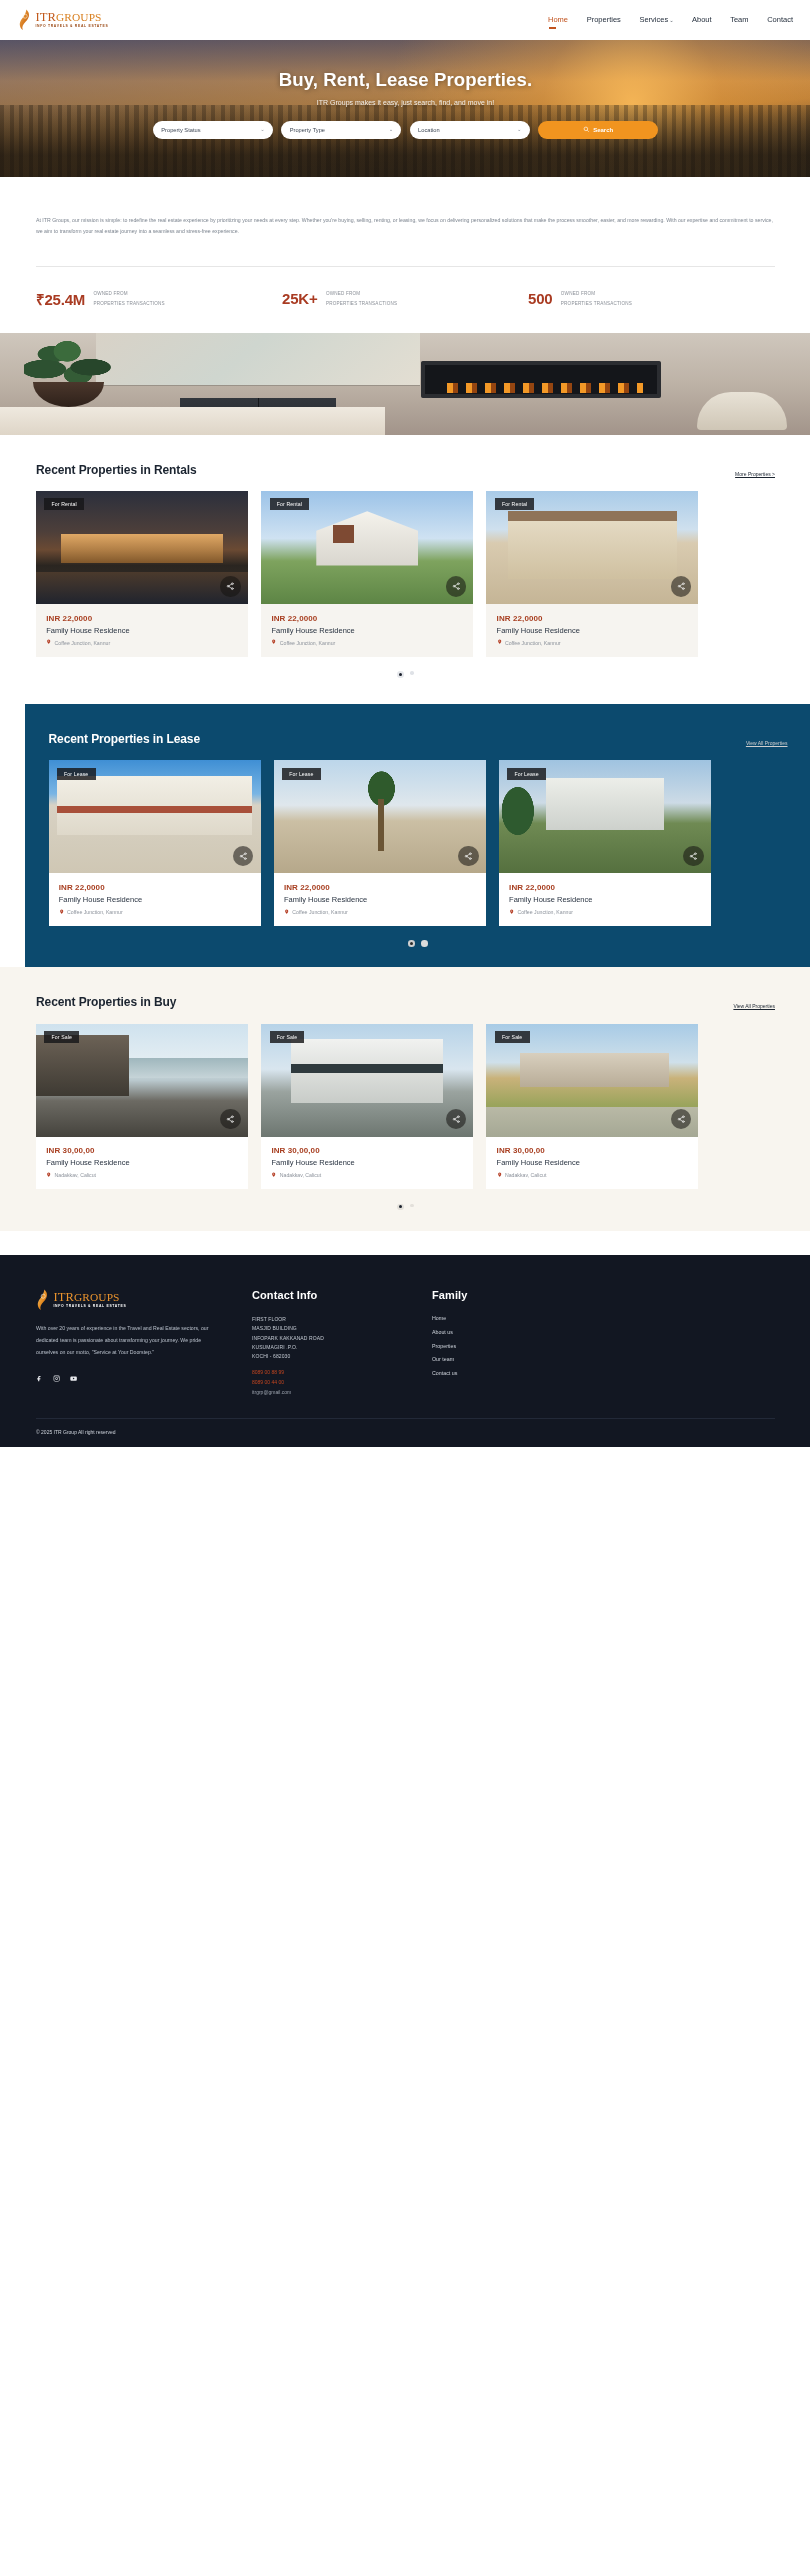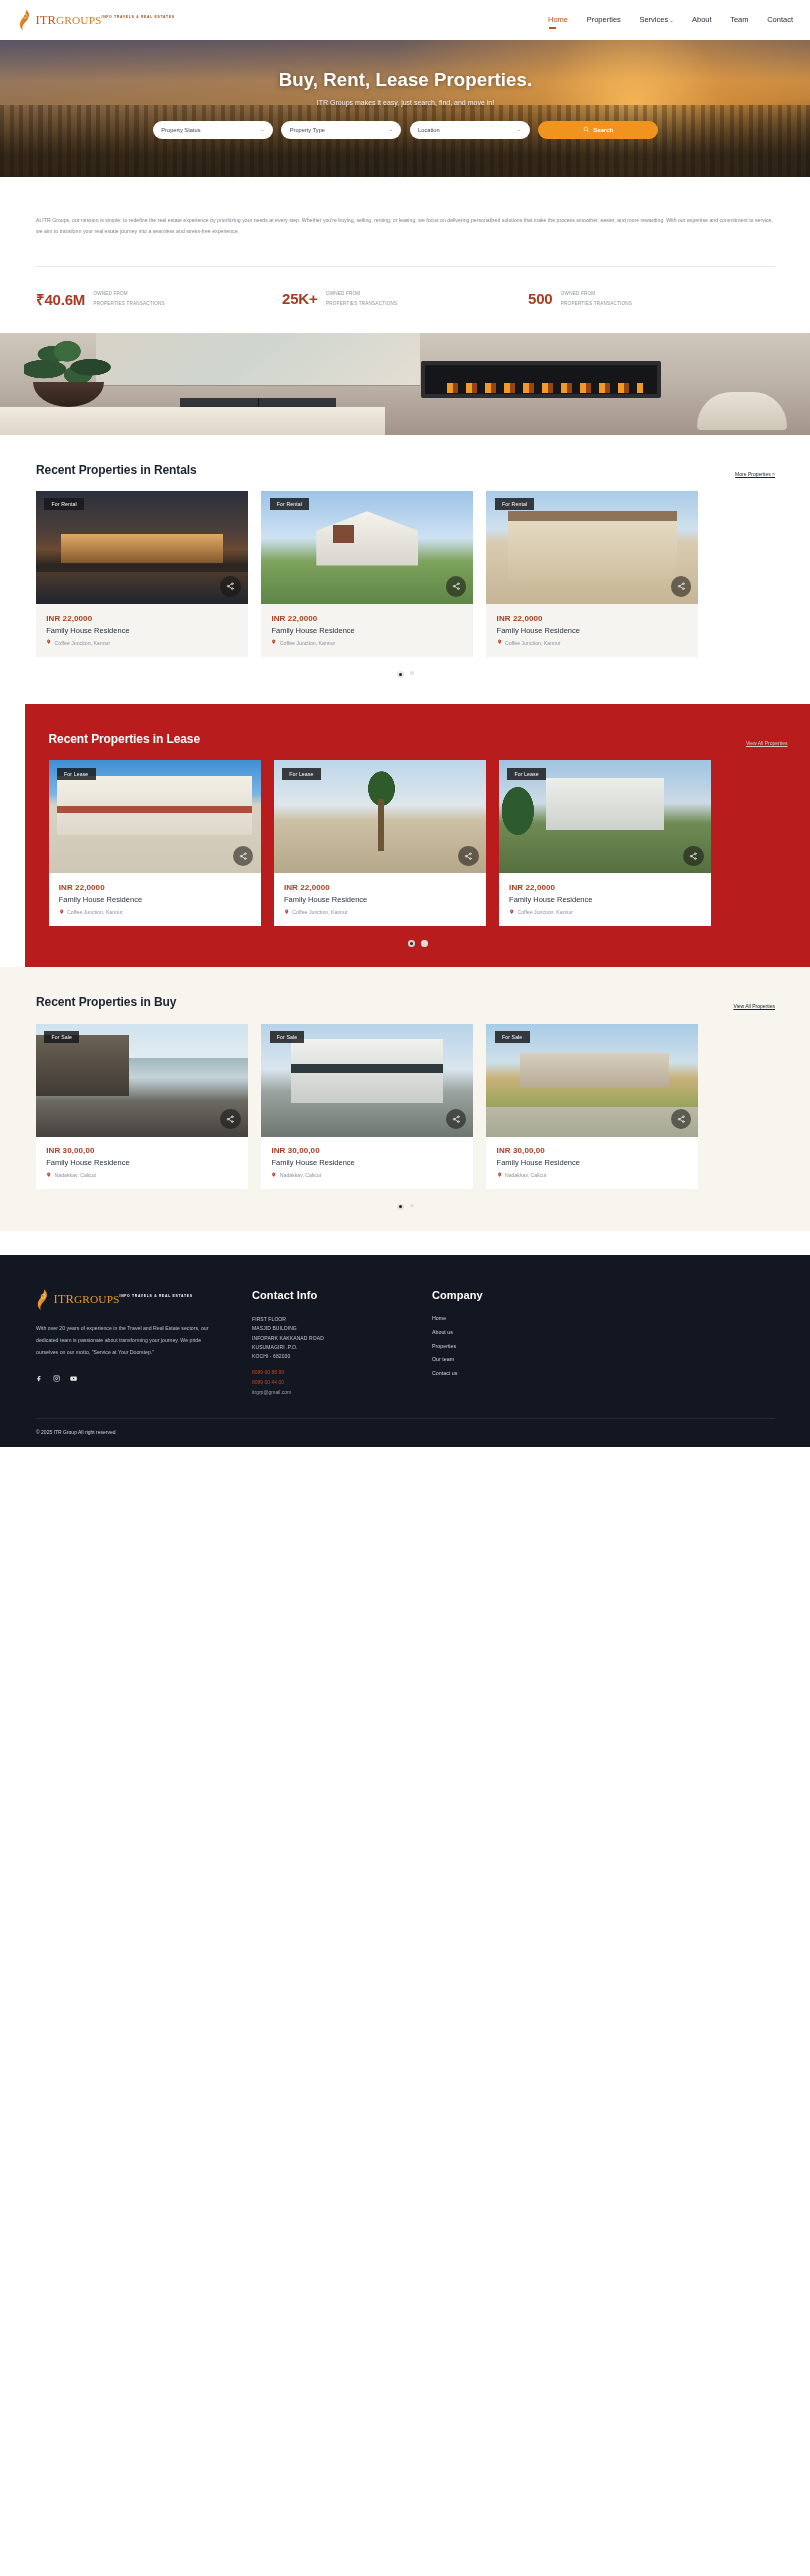--- a/index.html
+++ b/index.html
@@ -21,21 +21,21 @@
     padding: 0 0 0 0;
     position: relative;
     z-index: 50;
   }
   .header-inner {
     width: 775px; margin: 0 auto;
     display: flex; align-items: center; justify-content: space-between;
   }
   .logo { display: flex; align-items: center; gap: 4.2px; }
   .logo-mark { width: 13.2px; height: 21.6px; position: relative; flex: none; }
-  .logo-text { display: flex; line-height: 1; }
+  .logo-text { display: flex; flex-direction: column; line-height: 1; }
   .logo-title {
     font-family: "Liberation Serif", serif;
     font-size: 11.4px; letter-spacing: 0.1px; color: #d98021; font-weight: 400;
   }
   .logo-title .big { font-size: 12.6px; color: #c25a1c; }
   .logo-sub {
     font-size: 3.4px; letter-spacing: 0.7px; color: #9a4a16;
     margin-top: 1.8px; font-weight: 700;
   }
   .nav { display: flex; align-items: center; gap: 18.6px; }
@@ -185,21 +185,21 @@
   .pin { color: #b33a20; font-size: 5.4px; }
 
   .dots { display: flex; gap: 6.6px; justify-content: center; padding: 14.4px 0 0; }
   .dot { width: 6.6px; height: 6.6px; border-radius: 50%; background: #e6e8ec; position: relative; cursor: pointer; }
   .dot.on::after {
     content:""; position:absolute; inset:1.8px; border-radius:50%; background:#1a202c;
   }
   .dot.small { width: 3.6px; height: 3.6px; background:#dfe2e7; }
 
   
-  .sec-dark { background: #b91c1c; color: #fff; padding: 28px 0 20.4px; margin-top: 26.4px; margin-left: 25px; }
+  .sec-dark { background: #0c4a6e; color: #fff; padding: 28px 0 20.4px; margin-top: 26.4px; margin-left: 25px; }
   .sec-dark .card { background: #ffffff; }
   .sec-dark .sec-link { color: #cfcfcf; }
   .sec-dark .dot { background: #cfcfcf; }
   .sec-dark .dot.on::after { background: #2b2b2b; }
   .sec-dark .dot.small { background:#dcdcdc; width:6.6px; height:6.6px; }
 
   
   .sec-cream { background: #f8f5ef; padding: 28px 0 20.4px; }
   .sec-cream .card { background: #ffffff; }
   .sec-cream .dot { background: #e3e0da; }
@@ -366,21 +366,21 @@
   </div>
 
   <div class="about">
     <div class="wrap">
       <div class="about-grid">
         <div class="about-p">At ITR Groups, our mission is simple: to redefine the real estate experience by prioritizing your needs at every step. Whether you're buying, selling, renting, or leasing, we focus on delivering personalized solutions that make the process smoother, easier, and more rewarding. With our expertise and commitment to service, we aim to transform your real estate journey into a seamless and stress-free experience.</div>
       </div>
       <div class="about-rule"></div>
       <div class="stats" id="stats-root">
           <div class="stat">
-            <div class="stat-num">₹40.6M</div>
+            <div class="stat-num">₹25.4M</div>
             <div class="stat-label">
               <div>OWNED FROM</div>
               <div>PROPERTIES TRANSACTIONS</div>
             </div>
           </div>
           <div class="stat">
             <div class="stat-num">25K+</div>
             <div class="stat-label">
               <div>OWNED FROM</div>
               <div>PROPERTIES TRANSACTIONS</div>
@@ -731,21 +731,21 @@
               <div>INFOPARK KAKKANAD ROAD</div>
               <div>KUSUMAGIRI .P.O.</div>
               <div>KOCHI - 682030</div>
             </div>
           <div class="fphone">8089 00 88 99</div>
           <div class="fphone" style="margin-top:0">8089 00 44 00</div>
           <div class="fmail">itrgrp@gmail.com</div>
         </div>
 
         <div class="fcol-3">
-          <div class="fhead">Company</div>
+          <div class="fhead">Family</div>
           <div class="flinks" id="complinks-root">
               <div class="flink">Home</div>
               <div class="flink">About us</div>
               <div class="flink">Properties</div>
               <div class="flink">Our team</div>
               <div class="flink">Contact us</div>
             </div>
         </div>
 
       </div>

